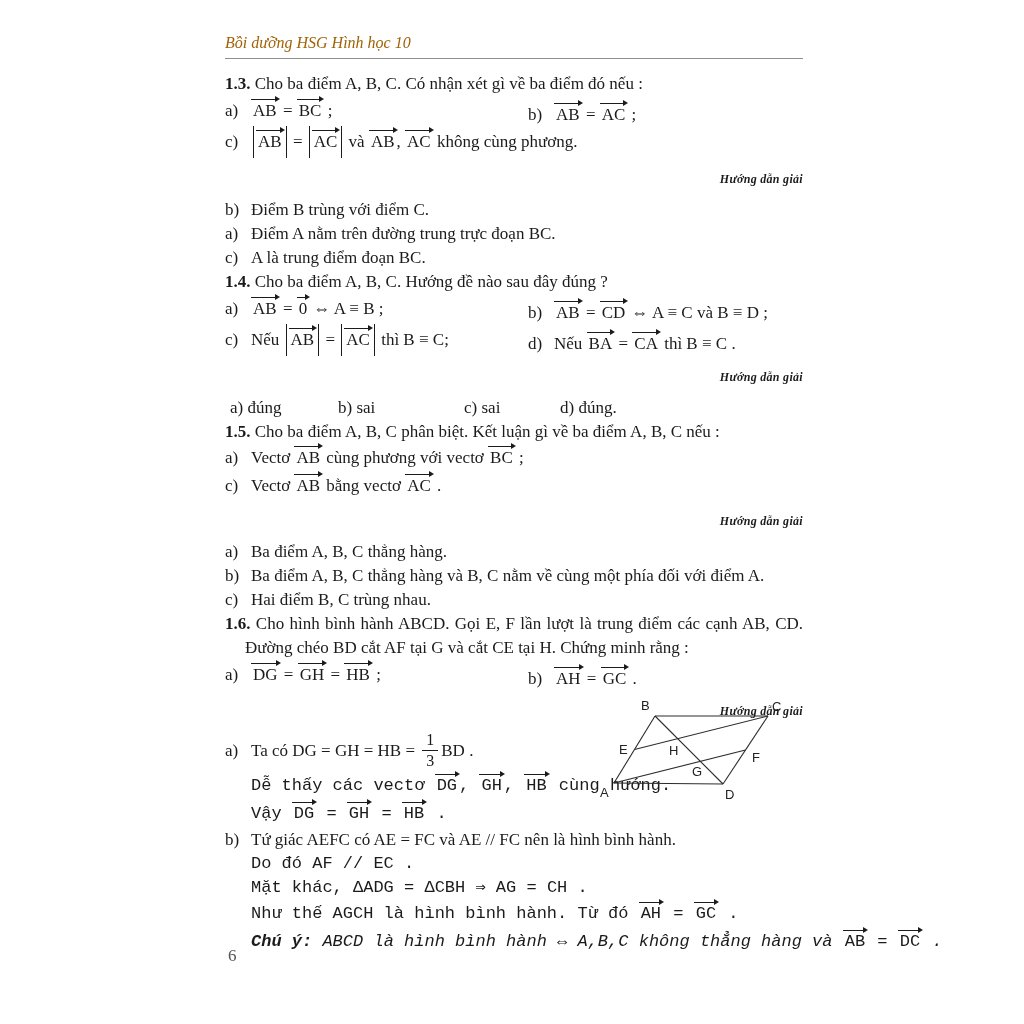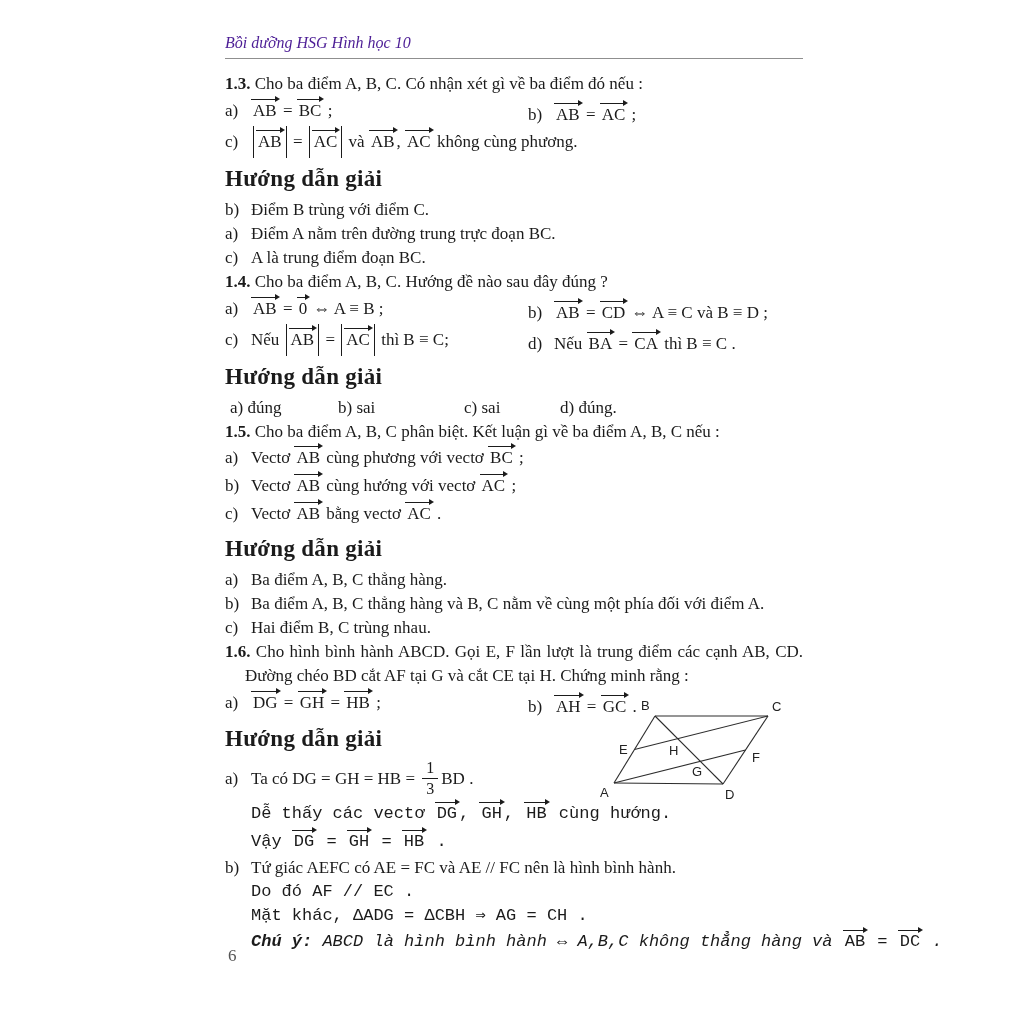--- a/index.html
+++ b/index.html
@@ -7,43 +7,43 @@
     width:1024px;height:1024px;background:#ffffff;position:relative;
     font-family:"Liberation Serif","DejaVu Serif",serif;color:#1b1b1b;
     -webkit-font-smoothing:antialiased;
   }
   .page{position:absolute;inset:0;background:#fff;overflow:hidden;}
 
   
   .header{
     position:absolute;left:225px;top:34px;width:578px;
     border-bottom:1.5px solid #8f8f8f;padding-bottom:6px;
-    font-style:italic;font-size:16px;color:#4c1d95;
+    font-style:italic;font-size:16px;color:#a16207;
   }
 
   
   .content{position:absolute;left:225px;top:72px;width:578px;font-size:17px;line-height:24px;}
   .content p{margin:0;}
   .pnum{font-weight:bold;}
   .prob{padding-left:0;}
   .wrap2{padding-left:20px;text-indent:-20px;text-align:justify;}
 
   
   .item{display:block;}
   .mk{display:inline-block;width:26px;}
   .vrow{height:30px;line-height:30px;position:relative;white-space:nowrap;}
   .vrow.tall{height:32px;line-height:32px;}
   .vrow .colR{position:absolute;left:303px;top:4px;}
   .srow{height:24px;line-height:24px;}
   .vitem{height:28px;line-height:28px;white-space:nowrap;}
 
   
   .hdg{
-    text-align:left;font-weight:bold;
-    font-size:23px;margin:9px 0 7px;letter-spacing:.3px;
+    text-align:right;font-weight:bold;font-style:italic;
+    font-size:12px;margin:9px 0 7px;letter-spacing:.3px;
   }
 
   
   .ansrow{position:relative;height:24px;line-height:24px;}
   .ansrow .c0{position:absolute;left:5px;}
   .ansrow .c1{position:absolute;left:113px;}
   .ansrow .c2{position:absolute;left:239px;}
   .ansrow .c3{position:absolute;left:335px;}
 
   
@@ -115,21 +115,20 @@
 
     <div class="ansrow">
       <span class="c0"><span>a)</span> <span>đúng</span></span>
       <span class="c1"><span>b)</span> <span>sai</span></span>
       <span class="c2"><span>c)</span> <span>sai</span></span>
       <span class="c3"><span>d)</span> <span>đúng.</span></span>
     </div>
 
     <p class="prob"><span class="pnum">1.5.</span> <span>Cho ba điểm A, B, C phân biệt. Kết luận gì về ba điểm A, B, C nếu :</span></p>
     <div class="vitem"><span class="mk">a)</span><span>Vectơ <span class="vec">AB</span> cùng phương với vectơ <span class="vec">BC</span> ;</span></div>
-    <div class="vitem"><span class="mk">b)</span><span>Vectơ <span class="vec">AB</span> cùng hướng với vectơ <span class="vec">AC</span> ;</span></div>
     <div class="vitem"><span class="mk">c)</span><span>Vectơ <span class="vec">AB</span> bằng vectơ <span class="vec">AC</span> .</span></div>
 
     <div class="hdg">Hướng dẫn giải</div>
 
     <div class="srow item"><span class="mk">a)</span><span>Ba điểm A, B, C thẳng hàng.</span></div>
     <div class="srow item"><span class="mk">b)</span><span>Ba điểm A, B, C thẳng hàng và B, C nằm về cùng một phía đối với điểm A.</span></div>
     <div class="srow item"><span class="mk">c)</span><span>Hai điểm B, C trùng nhau.</span></div>
 
     <p class="prob wrap2"><span class="pnum">1.6.</span> <span>Cho hình bình hành ABCD. Gọi E, F lần lượt là trung điểm các cạnh AB, CD. Đường chéo BD cắt AF tại G và cắt CE tại H. Chứng minh rằng :</span></p>
     <div class="vrow">
@@ -138,20 +137,21 @@
     </div>
 
     <div class="hdg">Hướng dẫn giải</div>
 
     <div class="fracrow"><span class="mk">a)</span><span>Ta có DG = GH = HB = <span class="frac"><span class="num">1</span><span class="den">3</span></span>BD .</span></div>
     <div class="vitem ind"><span>Dễ thấy các vectơ <span class="vec">DG</span>, <span class="vec">GH</span>, <span class="vec">HB</span> cùng hướng.</span></div>
     <div class="vitem ind"><span>Vậy <span class="vec">DG</span> = <span class="vec">GH</span> = <span class="vec">HB</span> .</span></div>
     <div class="srow"><span class="mk">b)</span><span>Tứ giác AEFC có AE = FC và  AE // FC nên là hình bình hành.</span></div>
     <div class="srow ind"><span>Do đó AF // EC .</span></div>
     <div class="srow ind"><span>Mặt khác, ΔADG = ΔCBH ⇒ AG = CH .</span></div>
+    <div class="vitem ind"><span>Như thế AGCH là hình bình hành. Từ đó <span class="vec">AH</span> = <span class="vec">GC</span> .</span></div>
     <div class="vitem ind note"><span class="lbl">Chú ý:</span> <span>ABCD là hình bình hành ⇔ A,B,C không thẳng hàng và <span class="vec">AB</span> = <span class="vec">DC</span> .</span></div>
 
   </div>
 
   <div class="figure">
     <svg width="214" height="120" viewBox="0 0 214 120" xmlns="http://www.w3.org/2000/svg">
       <g stroke="#2c2c2c" stroke-width="1.1" fill="none">
         <line x1="20" y1="91" x2="61" y2="24"></line>
         <line x1="61" y1="24" x2="174" y2="24"></line>
         <line x1="174" y1="24" x2="129" y2="92"></line>

